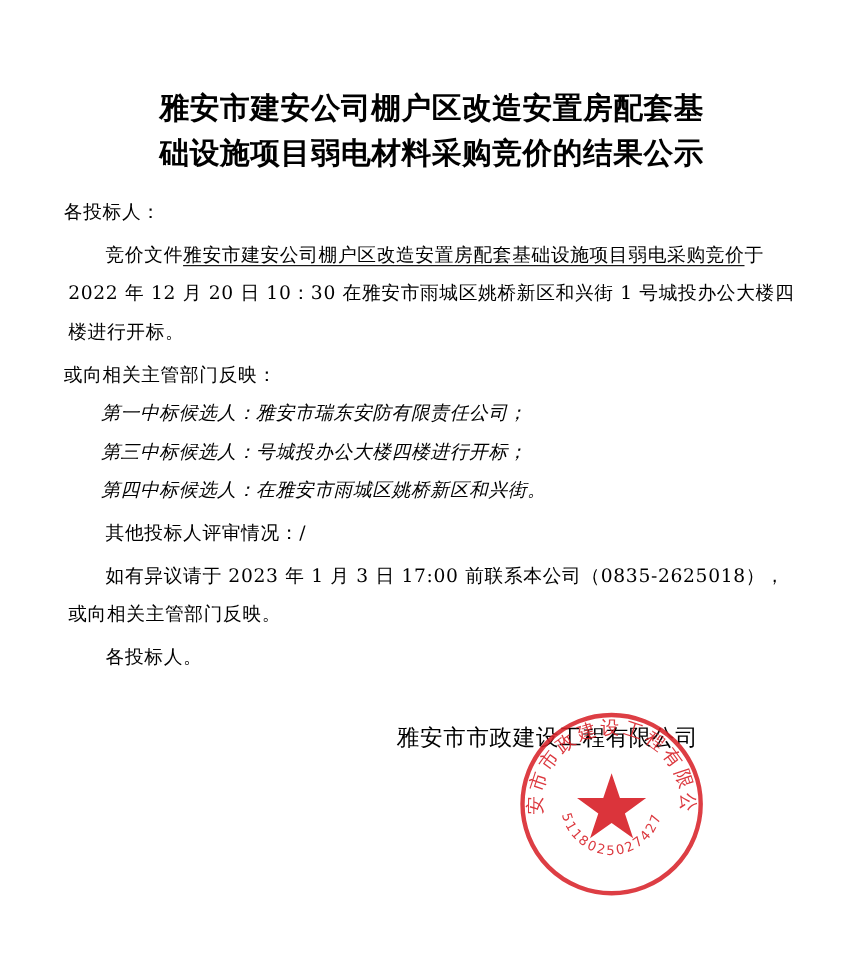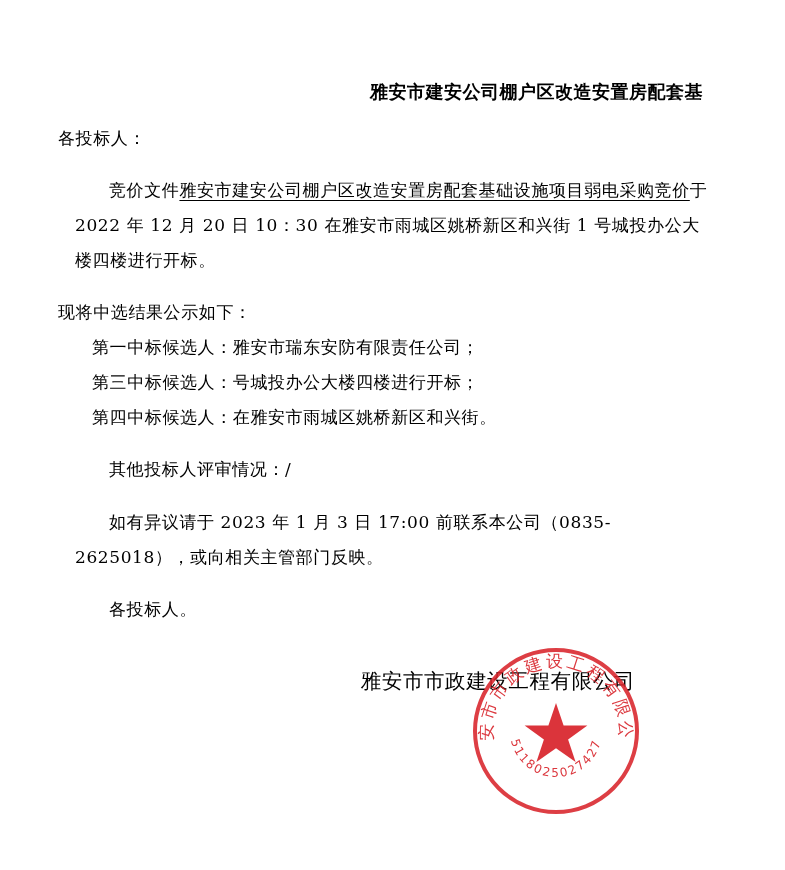--- a/index.html
+++ b/index.html
@@ -16,44 +16,45 @@
     position: relative;
   }
   .page {
     position: relative;
     width: 785px;
     height: 870px;
     box-sizing: border-box;
     padding: 64px 58px 0 58px;
   }
   .doc-title {
-    text-align: right;
-    font-size: 18px;
+    text-align: center;
+    font-size: 27px;
     font-weight: bold;
     line-height: 1.52;
     letter-spacing: 0.5px;
     margin: 14px 24px 16px 24px;
     font-family: "DejaVu Serif", "Liberation Serif", serif;
   }
   .body-block {
     font-size: 17px;
     line-height: 2.06;
     letter-spacing: 0.6px;
   }
   .p {
     margin: 0;
     text-indent: 0;
   }
   .p-indent {
-    margin: 17px;
+    margin: 4px;
     text-indent: 2em;
   }
   .p-indent-list {
     margin: 0;
     text-indent: 2em;
+    font-style: italic;
   }
   .underline {
     text-decoration: underline;
     text-underline-offset: 4px;
   }
   .sign-block {
     margin-top: 34px;
     text-align: right;
     font-size: 20.5px;
     line-height: 2.0;
@@ -75,29 +76,30 @@
     display: block;
   }
 </style>
 </head>
 <body>
 
 <div class="page">
 
   <div class="doc-title">
     <div>雅安市建安公司棚户区改造安置房配套基</div>
+    <div>础设施项目弱电材料采购竞价的结果公示</div>
   </div>
 
   <div class="body-block">
 
     <p class="p">各投标人：</p>
 
     <p class="p-indent"><span>竞价文件</span><span class="underline">雅安市建安公司棚户区改造安置房配套基础设施项目弱电采购竞价</span><span>于 2022 年 12 月 20 日 10：30 在雅安市雨城区姚桥新区和兴街 1 号城投办公大楼四楼进行开标。</span></p>
 
-    <p class="p">现将中选结果公示如下：</p>
+    <p class="p">或向相关主管部门反映：</p>
 
     <p class="p-indent-list">第一中标候选人：雅安市瑞东安防有限责任公司；</p>
     <p class="p-indent-list">第三中标候选人：号城投办公大楼四楼进行开标；</p>
     <p class="p-indent-list">第四中标候选人：在雅安市雨城区姚桥新区和兴街。</p>
 
     <p class="p-indent">其他投标人评审情况：/</p>
 
     <p class="p-indent">如有异议请于 2023 年 1 月 3 日 17:00 前联系本公司（0835-2625018），或向相关主管部门反映。</p>
 
     <p class="p-indent">各投标人。</p>

